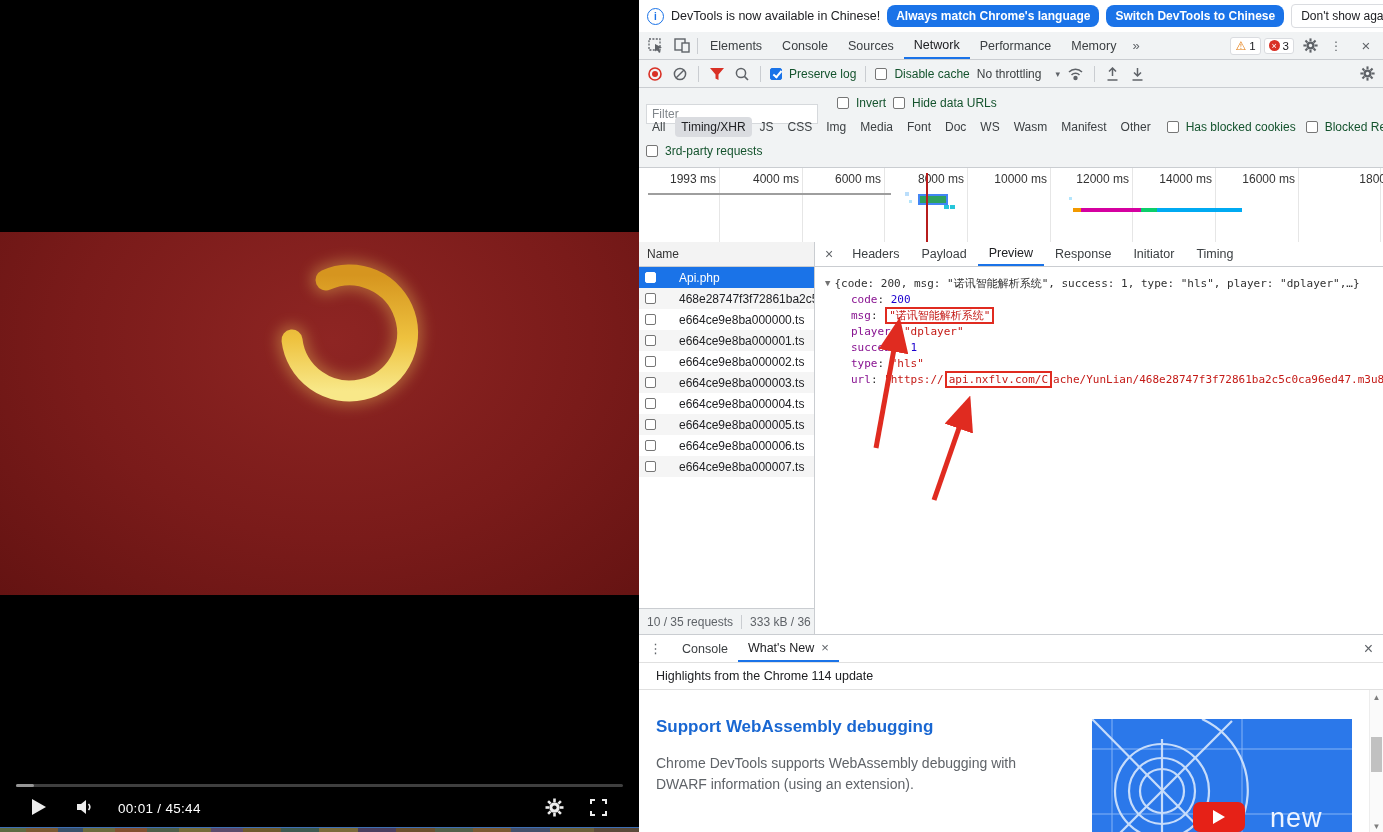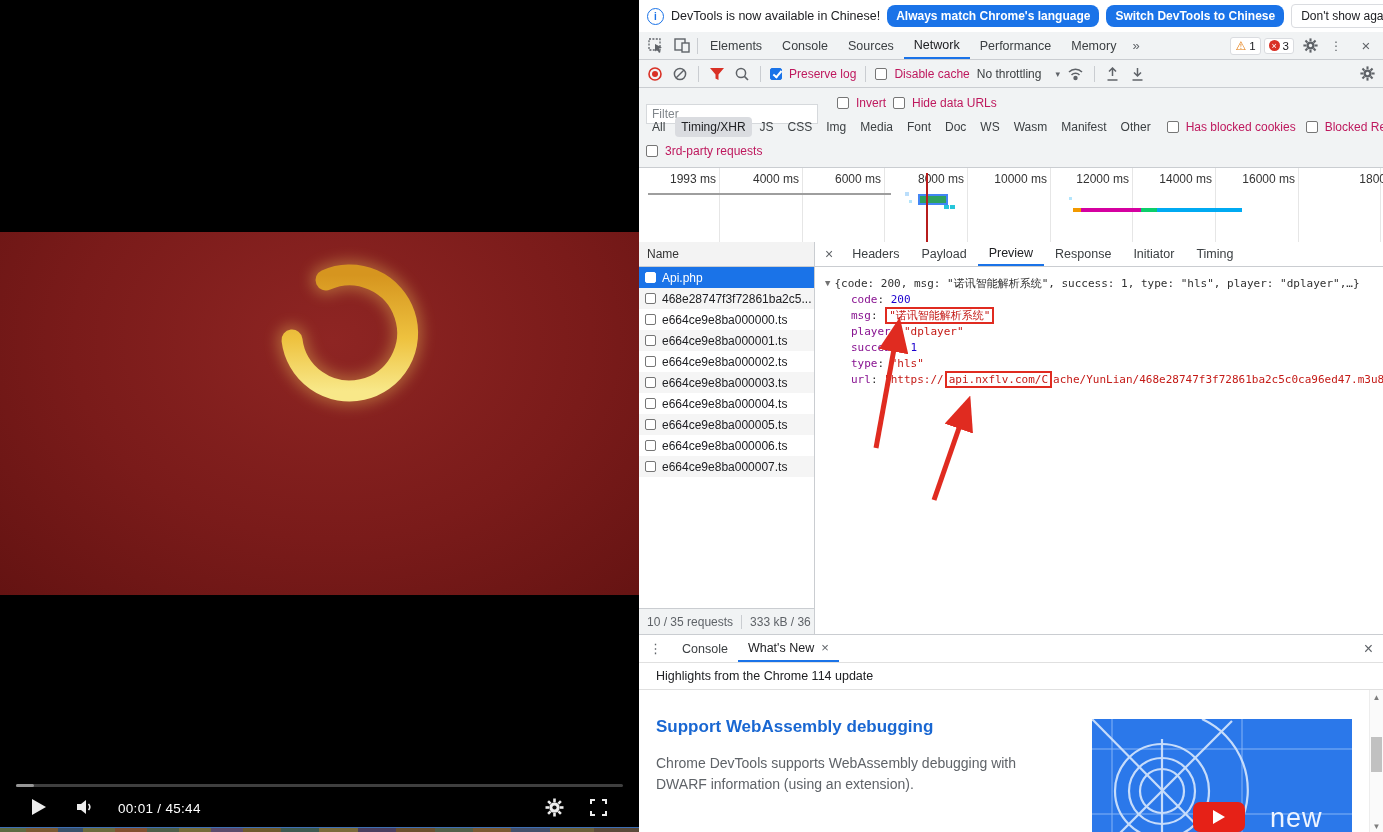--- a/index.html
+++ b/index.html
@@ -31,21 +31,21 @@
   .tab{padding:4px 10px;display:flex;align-items:center;color:#3c4043;font-size:12.5px;}
   .tab.active{color:#202124;border-bottom:2px solid #1a73e8;font-weight:normal;}
   .more-tabs{display:flex;align-items:center;color:#5f6368;padding:0 6px;font-size:13px;}
   .badge{display:flex;align-items:center;gap:3px;border:1px solid #dadce0;border-radius:3px;background:#fff;
          padding:1px 4px;align-self:center;margin-right:3px;font-size:11.5px;}
   .warn-glyph{color:#e37400;font-size:12px;}
   .err-dot{width:11px;height:11px;border-radius:50%;background:#d93025;color:#fff;font-size:9px;
            display:flex;align-items:center;justify-content:center;}
   .nettoolbar{height:27px;background:#f1f3f4;border-bottom:1px solid #cacdd1;display:flex;align-items:center;gap:7px;padding:0 7px;}
   .ticon{display:flex;align-items:center;justify-content:center;width:18px;height:18px;color:#5f6368;flex:none;}
-  .cblabel{color:#be185d;white-space:nowrap;}
+  .cblabel{color:#14532d;white-space:nowrap;}
   .cb{width:12px;height:12px;border:1px solid #767676;border-radius:2px;background:#fff;display:inline-block;flex:none;box-sizing:border-box;position:relative;}
   .cb.checked{background:#1a73e8;border-color:#1a73e8;}
   .cb.checked::after{content:"";position:absolute;left:3.5px;top:0.5px;width:3px;height:7px;
                      border:solid #fff;border-width:0 2px 2px 0;transform:rotate(40deg);}
   .dd{display:flex;align-items:center;gap:14px;color:#3c4043;}
   .dd .caret{font-size:9px;color:#5f6368;}
   .filtersec{background:#f1f3f4;border-bottom:1px solid #cacdd1;padding:3px 7px 4px 7px;}
   .frow{display:flex;align-items:center;gap:7px;height:24px;}
   .filter-input{width:160px;height:18px;border:1px solid #d6d9dc;background:#fff;font-size:12px;
                 padding:0 5px;color:#202124;outline:none;font-family:"Liberation Sans",sans-serif;margin-right:12px;margin-top:21px;}
@@ -56,21 +56,21 @@
   
   .overview{position:relative;height:81px;background:#fff;border-bottom:1px solid #cacdd1;overflow:hidden;}
   .gridline{position:absolute;top:0;bottom:0;width:1px;background:#e6e6e6;}
   .ticklabel{position:absolute;top:4px;width:70px;text-align:right;color:#333;font-size:12px;}
   .ovbar{position:absolute;}
   
   .netmain{position:absolute;top:242px;left:0;width:744px;height:392px;display:flex;}
   .reqpane{width:176px;border-right:1px solid #cacdd1;display:flex;flex-direction:column;box-sizing:border-box;text-align:right;}
   .reqheader{height:24px;border-bottom:1px solid #cacdd1;background:#f3f3f3;display:flex;align-items:center;padding:0 8px;color:#333;flex:none;}
   .reqrows{flex:1;overflow:hidden;background:#fff;}
-  .reqrow{height:21px;display:flex;align-items:center;gap:6px;padding:0 6px;color:#202124;white-space:nowrap;overflow:hidden;}
+  .reqrow{height:21px;display:flex;align-items:center;gap:23px;padding:0 6px;color:#202124;white-space:nowrap;overflow:hidden;}
   .reqrow .cb{width:11px;height:11px;}
   .reqrow.odd{background:#f5f5f5;}
   .reqrow.selected{background:#1a73e8;color:#fff;}
   .reqrow.selected .cb{border-color:#fff;background:#fff;}
   .statusbar{height:25px;border-top:1px solid #cacdd1;background:#f1f3f4;display:flex;align-items:center;
              color:#5f6368;font-size:12px;flex:none;overflow:hidden;white-space:nowrap;}
   .statusbar .seg{padding:0 8px;}
   .statusbar .sdiv{width:1px;height:14px;background:#cacdd1;flex:none;}
   .detailpane{flex:1;display:flex;flex-direction:column;overflow:hidden;}
   .detailtabs{height:24px;display:flex;align-items:stretch;border-bottom:1px solid #cacdd1;background:#fff;flex:none;}

